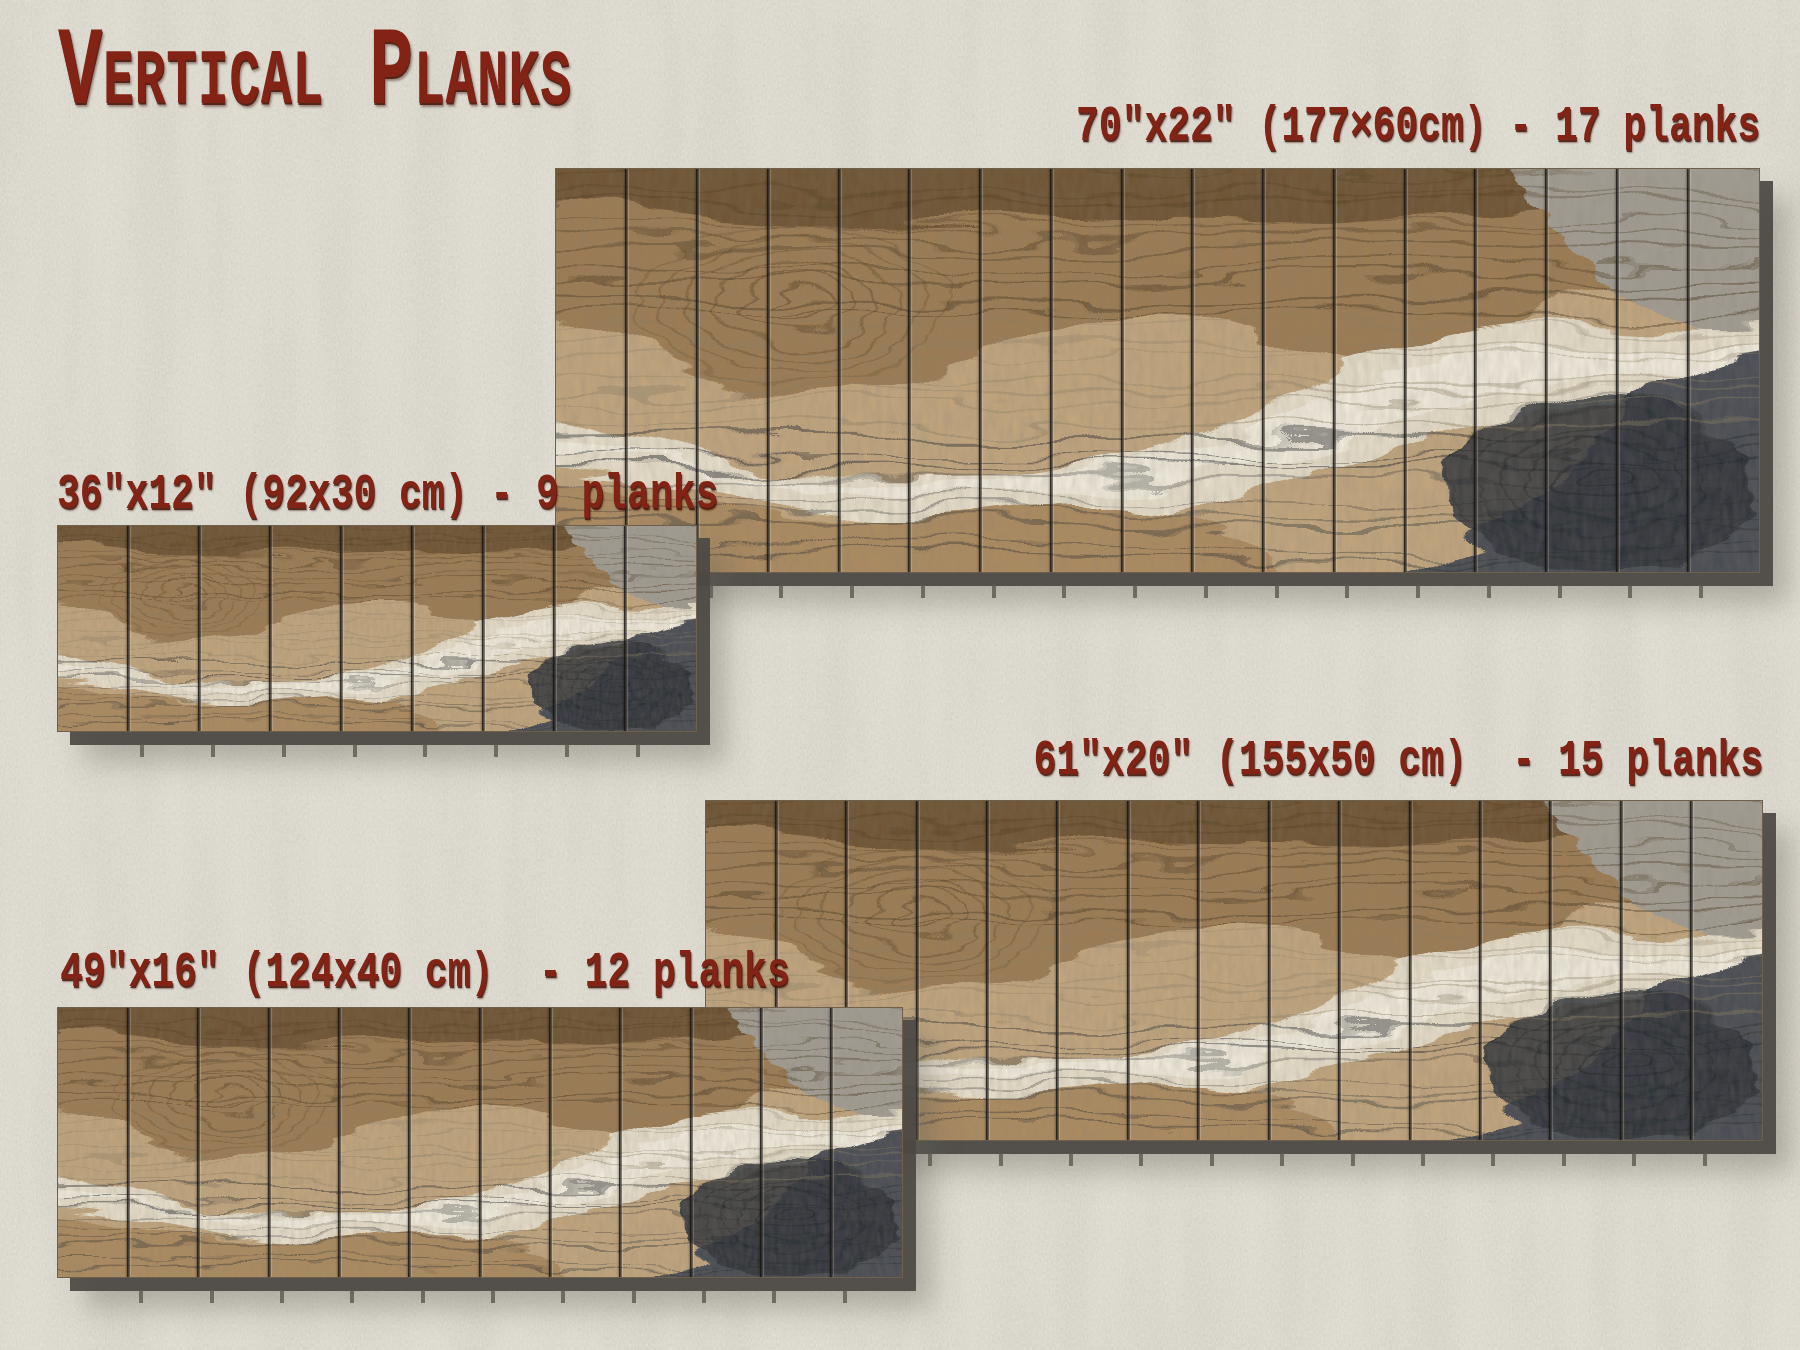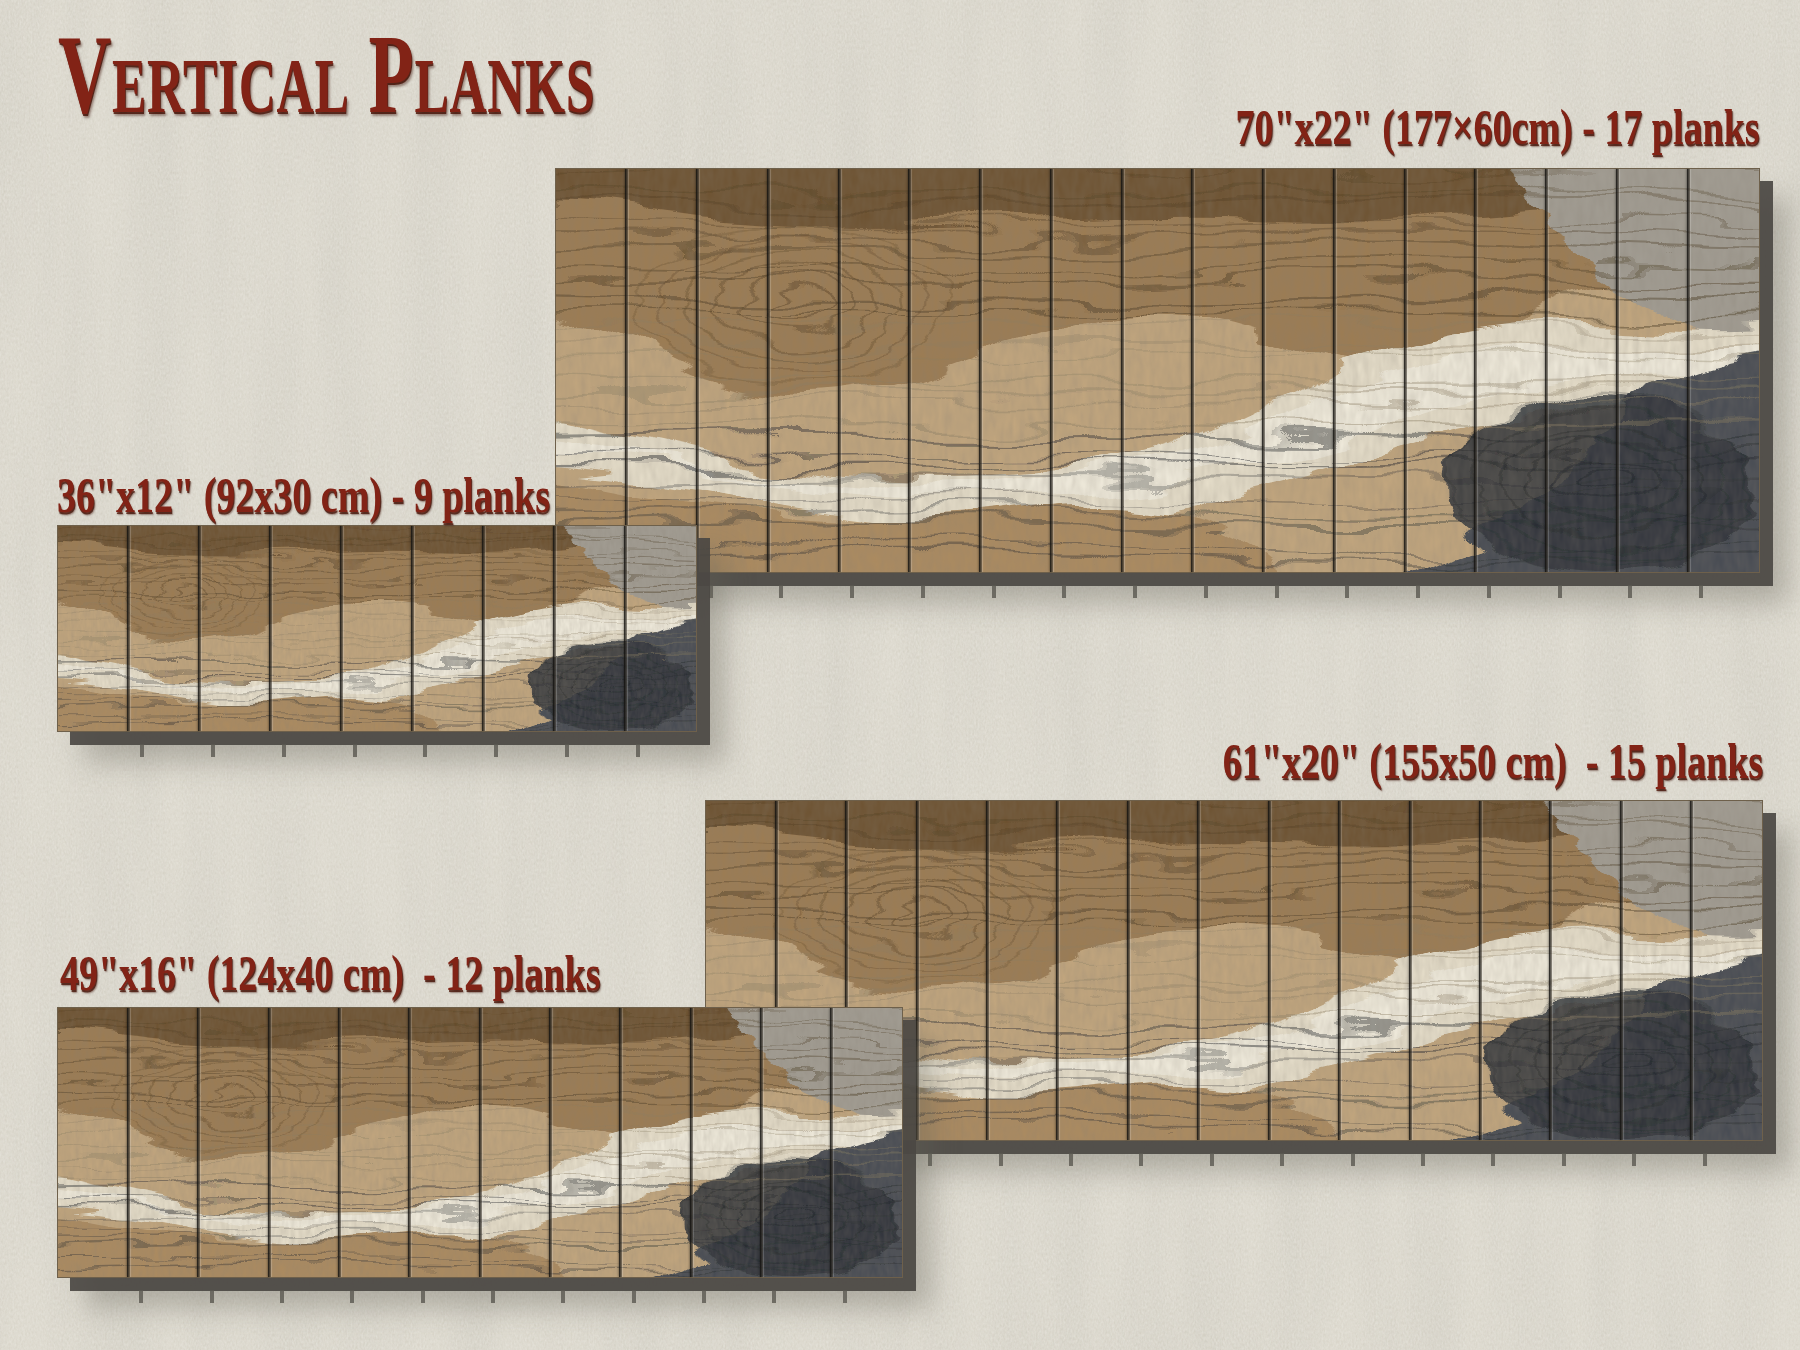--- a/index.html
+++ b/index.html
@@ -1,19 +1,19 @@
 <!DOCTYPE html>
 <html><head>
 <meta charset="utf-8">
 <style>
   html,body{margin:0;padding:0;background:#b9b5a9;}
   .wall{
     position:relative; width:1800px; height:1350px; overflow:hidden;
     background:#d7d3c7;
-    font-family:Liberation Serif, serif;
+    font-family:Liberation Mono, monospace;
   }
   .wall-tex{position:absolute;left:0;top:0;z-index:0;}
   .title{
     position:absolute; left:58px; top:18px; z-index:6; margin:0;
     font-size:112px; font-weight:bold; font-variant:small-caps;
     color:#822316; letter-spacing:1px; line-height:1.0;
     text-shadow:3px 4px 3px rgba(60,18,8,.45), 1px 2px 0 rgba(80,24,10,.85);
     white-space:pre;
   }
   .title .squeeze{display:inline-block; transform:scaleX(.66); transform-origin:0 50%;}

